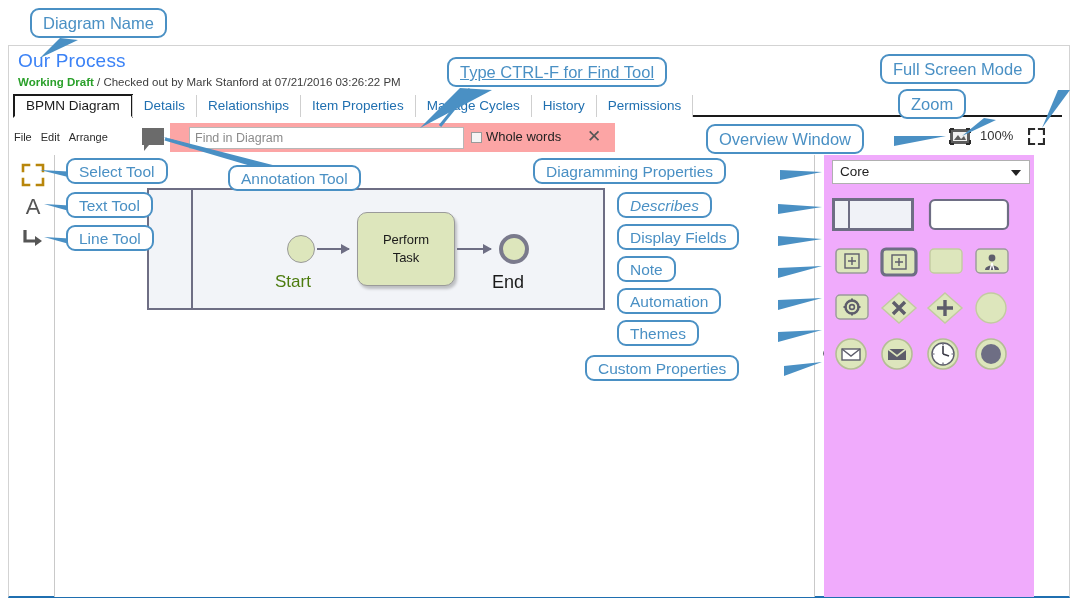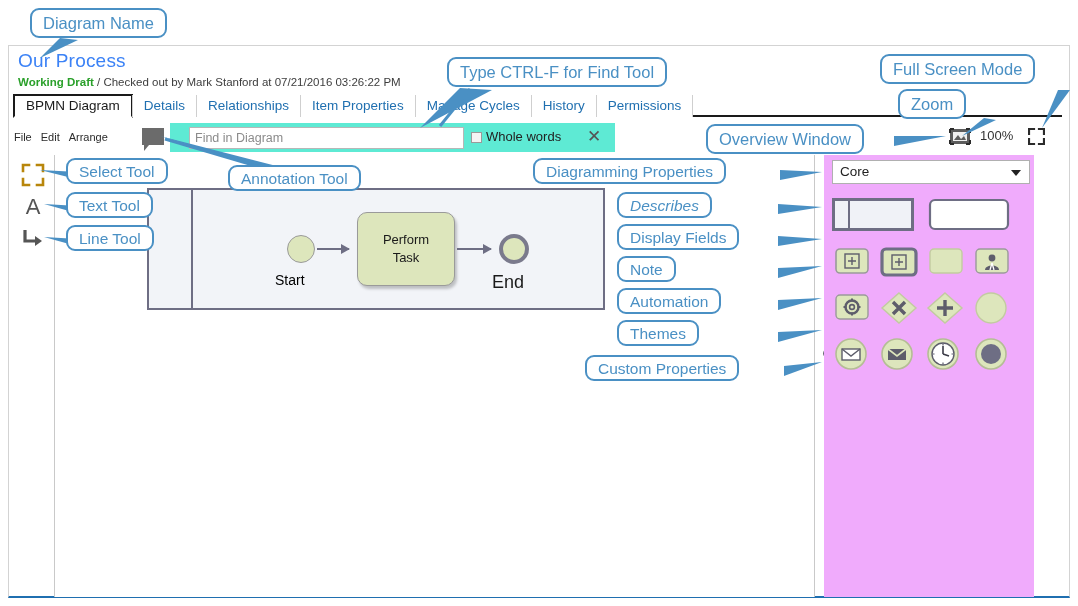--- a/index.html
+++ b/index.html
@@ -45,21 +45,21 @@
   }
   #annotation-tool{
     position:absolute;left:142px;top:128px;width:22px;height:17px;
     background:#6b6b6b;cursor:pointer;
   }
   #annotation-tool:after{
     content:"";position:absolute;left:2px;top:17px;border-left:5px solid #6b6b6b;
     border-bottom:6px solid transparent;
   }
   #find-bar{
-    position:absolute;left:170px;top:123px;width:445px;height:29px;background:#5eead4;
+    position:absolute;left:170px;top:123px;width:445px;height:29px;background:#fca5a5;
   }
   #find-input{
     position:absolute;left:19px;top:4px;width:275px;height:22px;
     background:#fff;border:1px solid #b7b7b7;box-sizing:border-box;
     font-family:"Liberation Sans",sans-serif;font-size:12.5px;color:#555;padding:0 5px;
   }
   #find-input::placeholder{color:#8b8b8b;}
   #whole-words-box{
     position:absolute;left:301px;top:9px;width:11px;height:11px;
     border:1px solid #9a9a9a;background:#f4f4f4;box-sizing:border-box;cursor:pointer;
@@ -108,21 +108,21 @@
   
   #bpmn-pool{
     position:absolute;left:147px;top:188px;width:458px;height:122px;
     background:#f2f4f8;border:2px solid #6e6e84;box-sizing:border-box;
   }
   #bpmn-lane-divider{position:absolute;left:42px;top:0;width:2px;height:100%;background:#6e6e84;}
   #bpmn-start{
     position:absolute;left:138px;top:45px;width:28px;height:28px;border-radius:50%;
     background:#dde6bc;border:1px solid #9a9a9a;box-sizing:border-box;
   }
-  #bpmn-start-label{position:absolute;left:126px;top:82px;font-size:14px;color:#000000;}
+  #bpmn-start-label{position:absolute;left:126px;top:82px;font-size:17px;color:#4d7c0f;}
   #bpmn-task{
     position:absolute;left:208px;top:22px;width:98px;height:74px;border-radius:10px;
     background:#dde6bc;border:1.5px solid #9a9a9a;box-sizing:border-box;
     text-align:center;font-size:13px;color:#1a1a1a;line-height:18px;padding-top:18px;
     box-shadow:2px 3px 3px rgba(0,0,0,.22);
   }
   #bpmn-end{
     position:absolute;left:350px;top:44px;width:30px;height:30px;border-radius:50%;
     background:#dde6bc;border:4px solid #7a7a8c;box-sizing:border-box;
   }
@@ -415,21 +415,21 @@
   <path d="M780 170 L822 172 L780 180 Z" fill="#4a90c4"></path>
   <path d="M778 204 L822 207 L778 214 Z" fill="#4a90c4"></path>
   <path d="M778 236 L822 239 L778 246 Z" fill="#4a90c4"></path>
   <path d="M778 268 L822 266 L778 278 Z" fill="#4a90c4"></path>
   <path d="M778 300 L822 298 L778 310 Z" fill="#4a90c4"></path>
   <path d="M778 332 L822 330 L778 342 Z" fill="#4a90c4"></path>
   <path d="M784 366 L822 362 L784 376 Z" fill="#4a90c4"></path>
 </svg>
 
 <div class="callout" style="left:30px;top:8px;">Diagram Name</div>
-<div class="callout" style="left:447px;top:57px;">Type CTRL-F for Find Tool</div>
+<div class="callout" style="left:447px;top:57px;text-decoration:underline;">Type CTRL-F for Find Tool</div>
 <div class="callout" style="left:880px;top:54px;">Full Screen Mode</div>
 <div class="callout" style="left:898px;top:89px;">Zoom</div>
 <div class="callout" style="left:706px;top:124px;">Overview Window</div>
 <div class="callout sm" style="left:228px;top:165px;">Annotation Tool</div>
 <div class="callout sm" style="left:66px;top:158px;">Select Tool</div>
 <div class="callout sm" style="left:66px;top:192px;">Text Tool</div>
 <div class="callout sm" style="left:66px;top:225px;">Line Tool</div>
 <div class="callout sm" style="left:533px;top:158px;">Diagramming Properties</div>
 <div class="callout sm" style="left:617px;top:192px;font-style:italic;">Describes</div>
 <div class="callout sm" style="left:617px;top:224px;">Display Fields</div>

